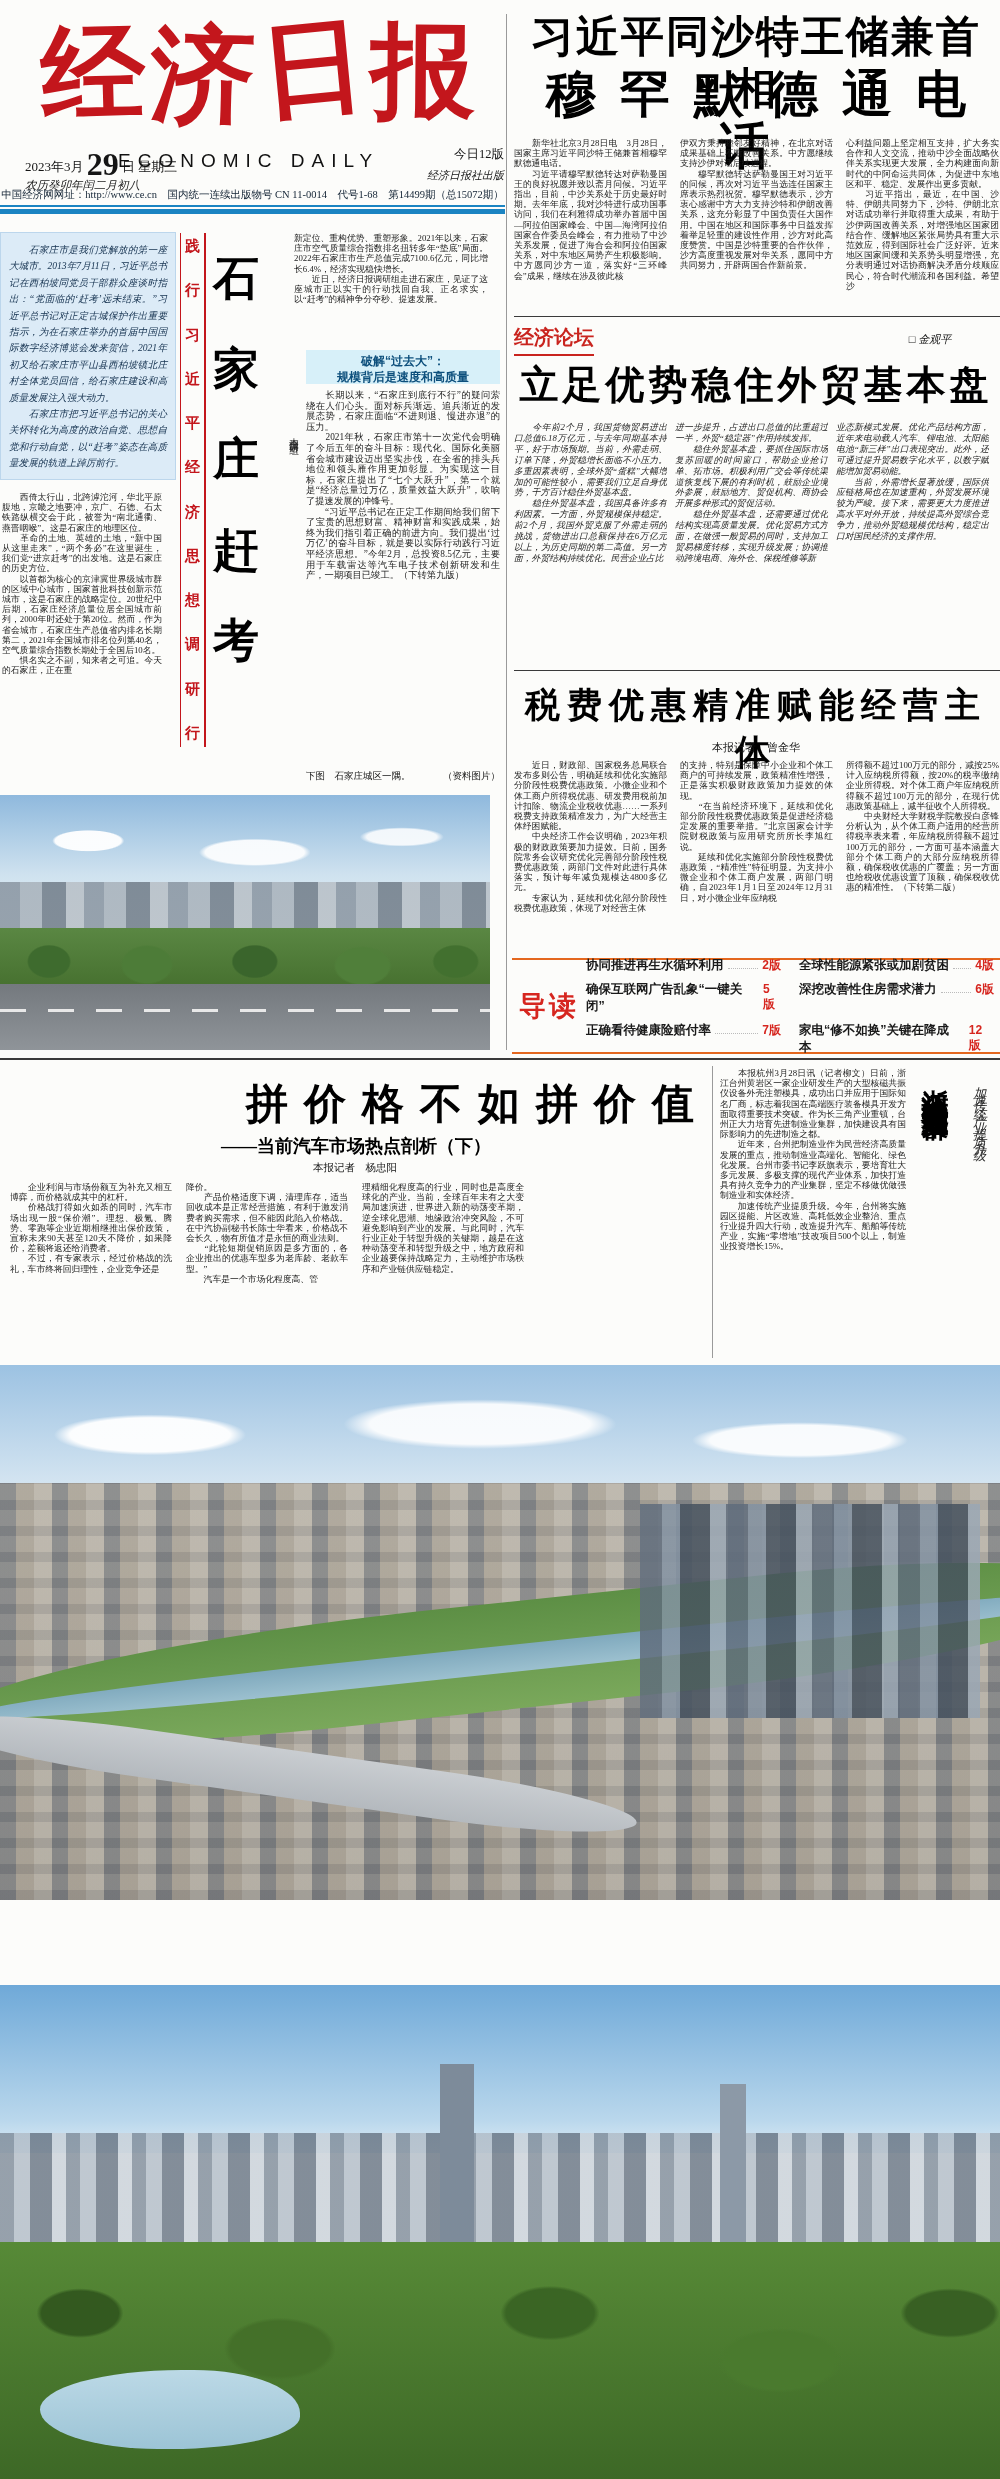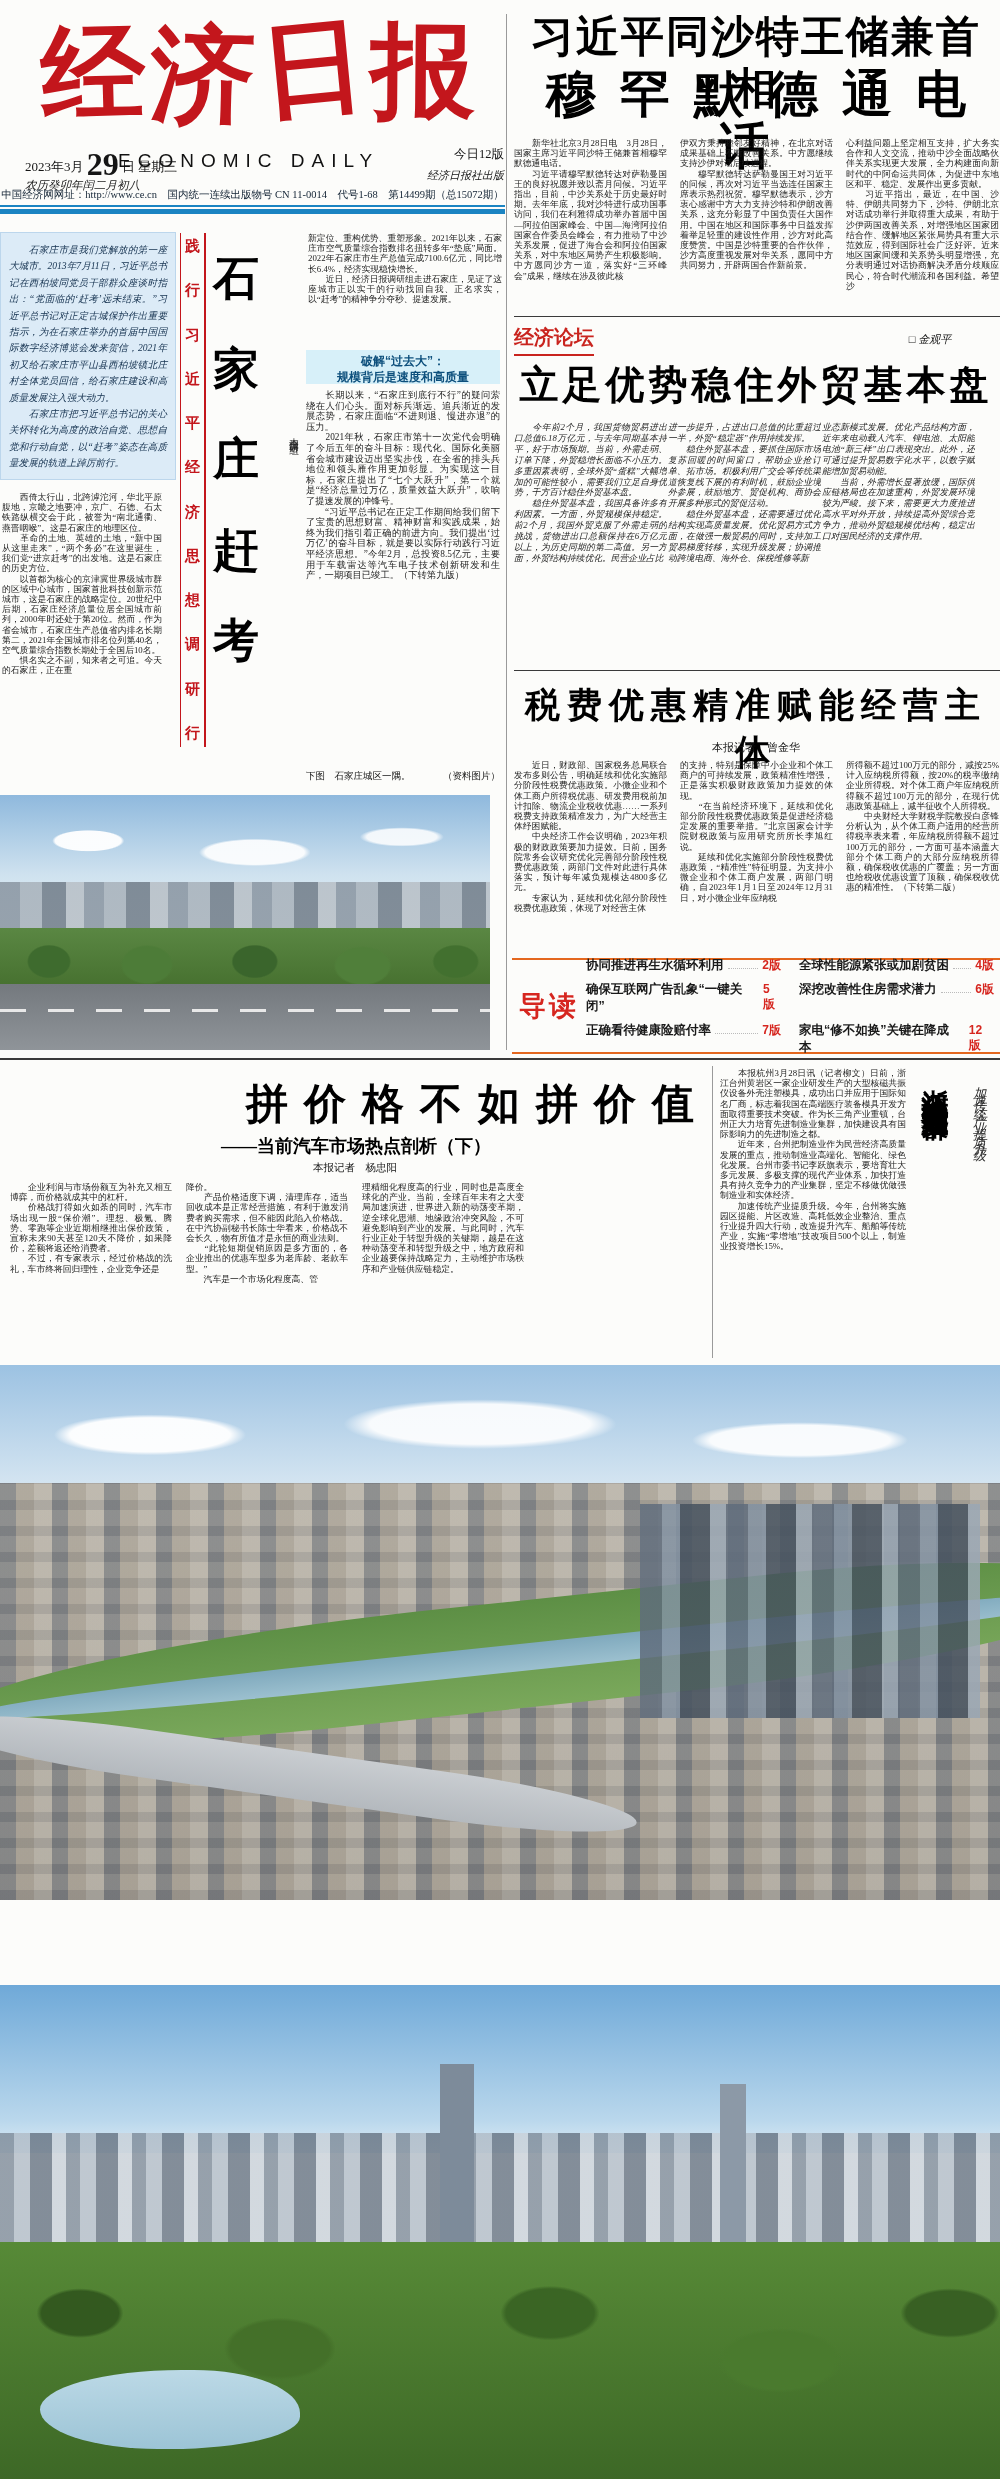--- a/index.html
+++ b/index.html
@@ -36,21 +36,21 @@
            letter-spacing:24px;text-indent:24px;line-height:52px;color:#000;}
   .lead-cols{left:514px;top:138px;width:486px;height:174px;display:flex;gap:13px;}
   .lead-cols .col{width:153px;height:174px;overflow:hidden;}
 
   
   .jl-label{left:514px;top:324px;font-size:20px;font-weight:900;color:#c9241e;
             border-bottom:2.5px solid #c9241e;padding-bottom:3px;}
   .jl-byline{left:860px;top:332px;width:140px;text-align:center;font-size:11px;font-style:italic;}
   .jl-head{left:512px;top:358px;width:488px;text-align:center;font-weight:900;font-size:39px;
            letter-spacing:4px;color:#000;}
-  .jl-cols{left:514px;top:422px;width:486px;height:240px;display:flex;gap:1px;}
+  .jl-cols{left:514px;top:422px;width:486px;height:240px;display:flex;gap:8px;}
   .jl-cols .col{width:153px;height:240px;overflow:hidden;font-style:italic;line-height:10.9px;}
 
   
   .sf-head{left:512px;top:682px;width:488px;text-align:center;font-weight:900;font-size:35px;
            letter-spacing:7px;color:#000;}
   .sf-byline{left:512px;top:740px;width:488px;text-align:center;font-size:11px;}
   .sf-cols{left:514px;top:760px;width:486px;height:192px;display:flex;gap:13px;}
   .sf-cols .col{width:153px;height:192px;overflow:hidden;}
 
   
@@ -68,21 +68,21 @@
              box-sizing:border-box;padding:9px 8px;font-size:9.6px;line-height:16.4px;
              font-style:italic;text-align:justify;white-space:pre-line;color:#13304e;}
   .sjz-colL{left:2px;top:492px;width:160px;height:296px;overflow:hidden;}
   .sjz-kicker{left:180px;top:233px;width:26px;height:514px;display:flex;flex-direction:column;
               justify-content:space-between;align-items:center;color:#c3161c;font-weight:700;
               font-size:15px;border-left:1px solid #c3161c;border-right:2px solid #c3161c;padding:4px 2px;box-sizing:border-box;}
   .sjz-title{left:208px;top:248px;width:56px;height:424px;display:flex;flex-direction:column;
              justify-content:space-between;align-items:center;font-size:46px;font-weight:900;color:#000;}
   .sjz-byline{left:284px;top:430px;width:16px;height:62px;writing-mode:vertical-rl;
               font-size:9.5px;letter-spacing:2px;color:#222;}
-  .sjz-colR1{left:308px;top:233px;width:194px;height:114px;overflow:hidden;}
+  .sjz-colR1{left:294px;top:233px;width:194px;height:114px;overflow:hidden;}
   .sjz-sub{left:306px;top:350px;width:194px;height:34px;background:#d7f0f9;color:#0d4f7c;
            font-weight:700;font-size:12px;line-height:16px;text-align:center;padding-top:3px;box-sizing:border-box;}
   .sjz-colR2{left:306px;top:390px;width:194px;height:372px;overflow:hidden;font-size:9.3px;line-height:10.6px;}
   .sjz-caption{left:306px;top:770px;width:194px;font-size:9.5px;display:flex;justify-content:space-between;}
 
   
   .photo{position:absolute;overflow:hidden;}
   .sp{left:0;top:795px;width:490px;height:255px;}
   .sp-sky{position:absolute;left:0;top:0;width:100%;height:52%;
           background:linear-gradient(#8fb9dd,#cfe2ef 60%,#e8f1f6);}

